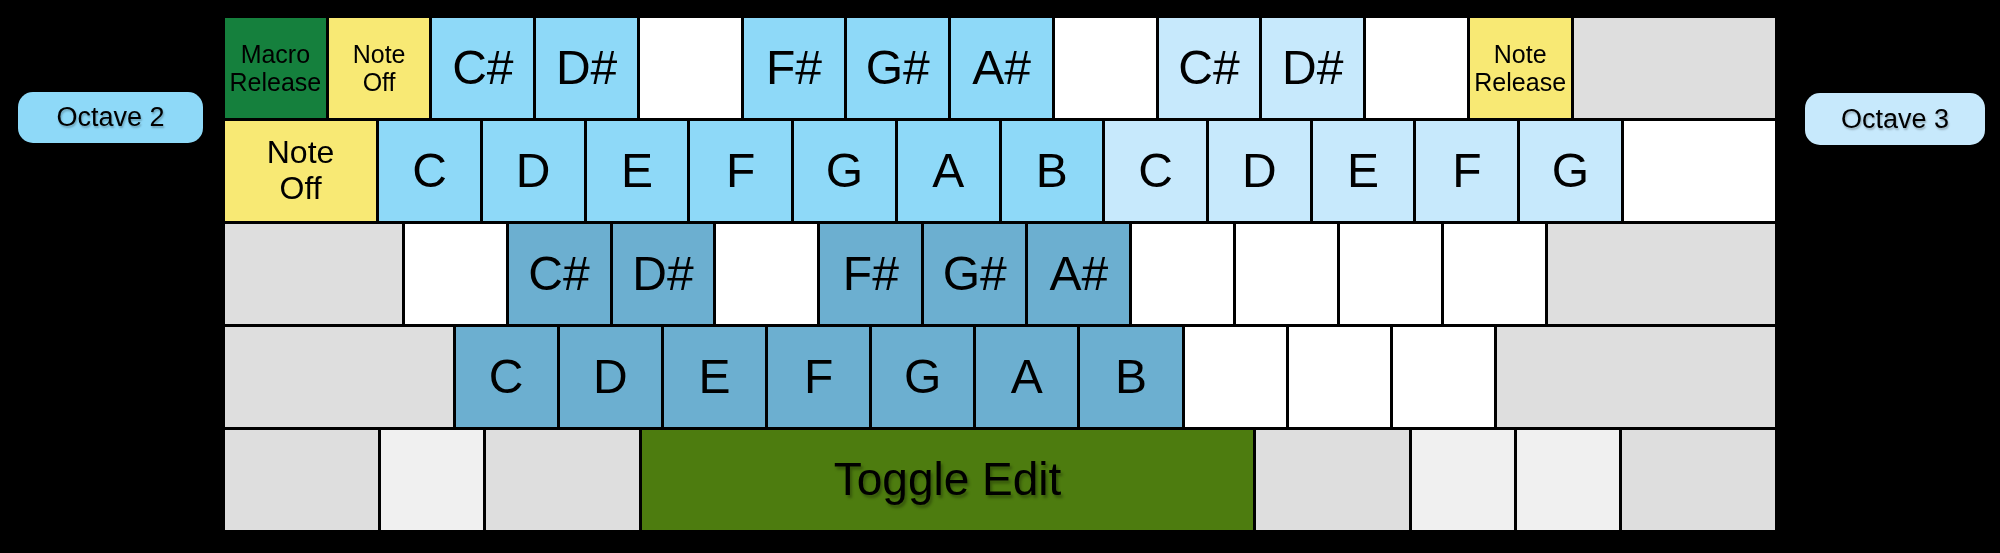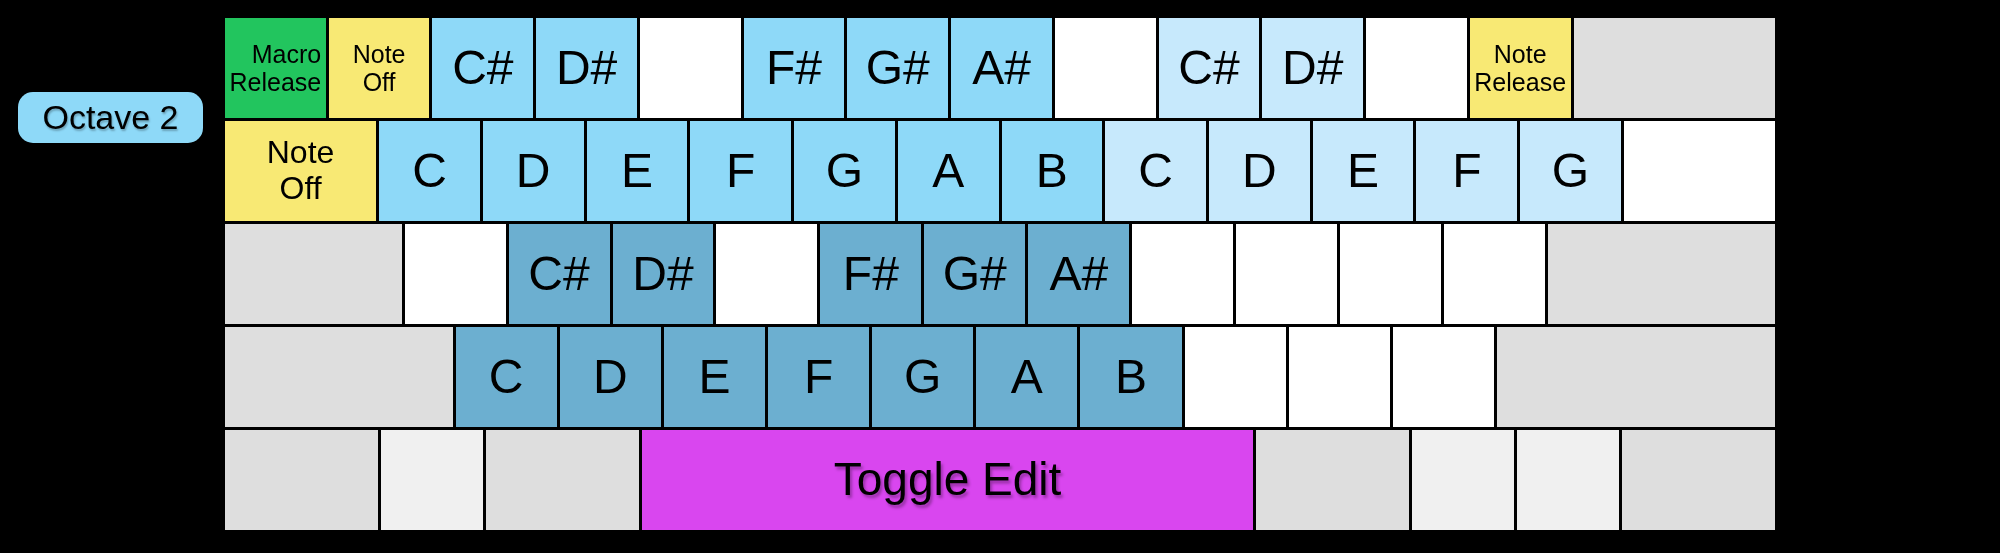--- a/index.html
+++ b/index.html
@@ -39,36 +39,37 @@
   .key.lg { font-size: 48px; }
   .key.md { font-size: 32px; }
   .key.sm { font-size: 25px; }
   .key.xl { font-size: 46px; text-shadow: 2px 3px 3px rgba(0,0,0,0.30); }
   .pill {
     position: absolute;
     display: flex;
     align-items: center;
     justify-content: center;
     border-radius: 15px;
-    font-size: 34px;
+    font-size: 27px;
     color: #000;
     text-shadow: 1px 2px 2px rgba(0,0,0,0.25);
   }
   #lbl-octave2 { left: 18px;   top: 92px;  width: 185px; height: 51px; }
   #lbl-octave1 { left: 17px;   top: 302px; width: 183px; height: 50px; }
   #lbl-octave3 { left: 1805px; top: 93px;  width: 180px; height: 52px; }
 </style>
 </head>
 <body>
 
 <div class="stage">
   <div class="pill" id="lbl-octave2" style="background: rgb(142, 217, 248);">Octave 2</div>
+  <div class="pill" id="lbl-octave3" style="background: rgb(199, 233, 252);">Octave 3</div>
   <div class="keyboard">
       <div class="krow">
-        <div class="key sm" style="flex-grow: 1; background: #22c55e; text-align: right;">Macro
+        <div class="key sm" style="flex-grow: 1; background: #15803d;">Macro
 Release</div>
         <div class="key sm" style="flex-grow: 1; background: rgb(248, 233, 116);">Note
 Off</div>
         <div class="key lg" style="flex-grow: 1; background: rgb(142, 217, 248);">C#</div>
         <div class="key lg" style="flex-grow: 1; background: rgb(142, 217, 248);">D#</div>
         <div class="key lg" style="flex-grow: 1; background: rgb(255, 255, 255);"></div>
         <div class="key lg" style="flex-grow: 1; background: rgb(142, 217, 248);">F#</div>
         <div class="key lg" style="flex-grow: 1; background: rgb(142, 217, 248);">G#</div>
         <div class="key lg" style="flex-grow: 1; background: rgb(142, 217, 248);">A#</div>
         <div class="key lg" style="flex-grow: 1; background: rgb(255, 255, 255);"></div>
@@ -122,20 +123,20 @@
         <div class="key lg" style="flex-grow: 1; background: rgb(108, 175, 208);">B</div>
         <div class="key lg" style="flex-grow: 1; background: rgb(255, 255, 255);"></div>
         <div class="key lg" style="flex-grow: 1; background: rgb(255, 255, 255);"></div>
         <div class="key lg" style="flex-grow: 1; background: rgb(255, 255, 255);"></div>
         <div class="key lg" style="flex-grow: 2.75; background: rgb(222, 222, 222);"></div>
       </div>
       <div class="krow">
         <div class="key lg" style="flex-grow: 1.5; background: rgb(222, 222, 222);"></div>
         <div class="key lg" style="flex-grow: 1; background: rgb(240, 240, 240);"></div>
         <div class="key lg" style="flex-grow: 1.5; background: rgb(222, 222, 222);"></div>
-        <div class="key xl" style="flex-grow: 6; background: #d946ef;">Toggle Edit</div>
+        <div class="key xl" style="flex-grow: 6; background: #4d7c0f;">Toggle Edit</div>
         <div class="key lg" style="flex-grow: 1.5; background: rgb(222, 222, 222);"></div>
         <div class="key lg" style="flex-grow: 1; background: rgb(240, 240, 240);"></div>
         <div class="key lg" style="flex-grow: 1; background: rgb(240, 240, 240);"></div>
         <div class="key lg" style="flex-grow: 1.5; background: rgb(222, 222, 222);"></div>
       </div>
     </div>
 </div>
 
 </body></html>

